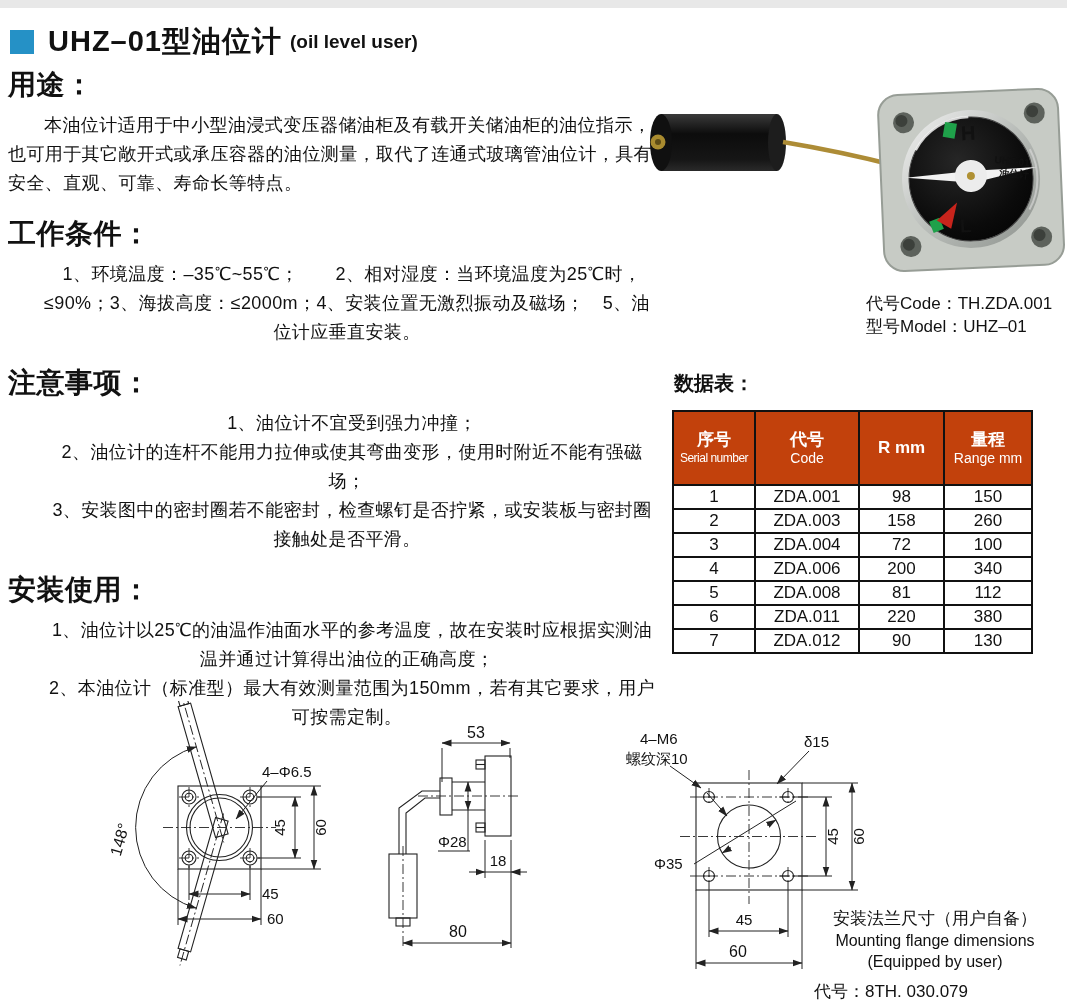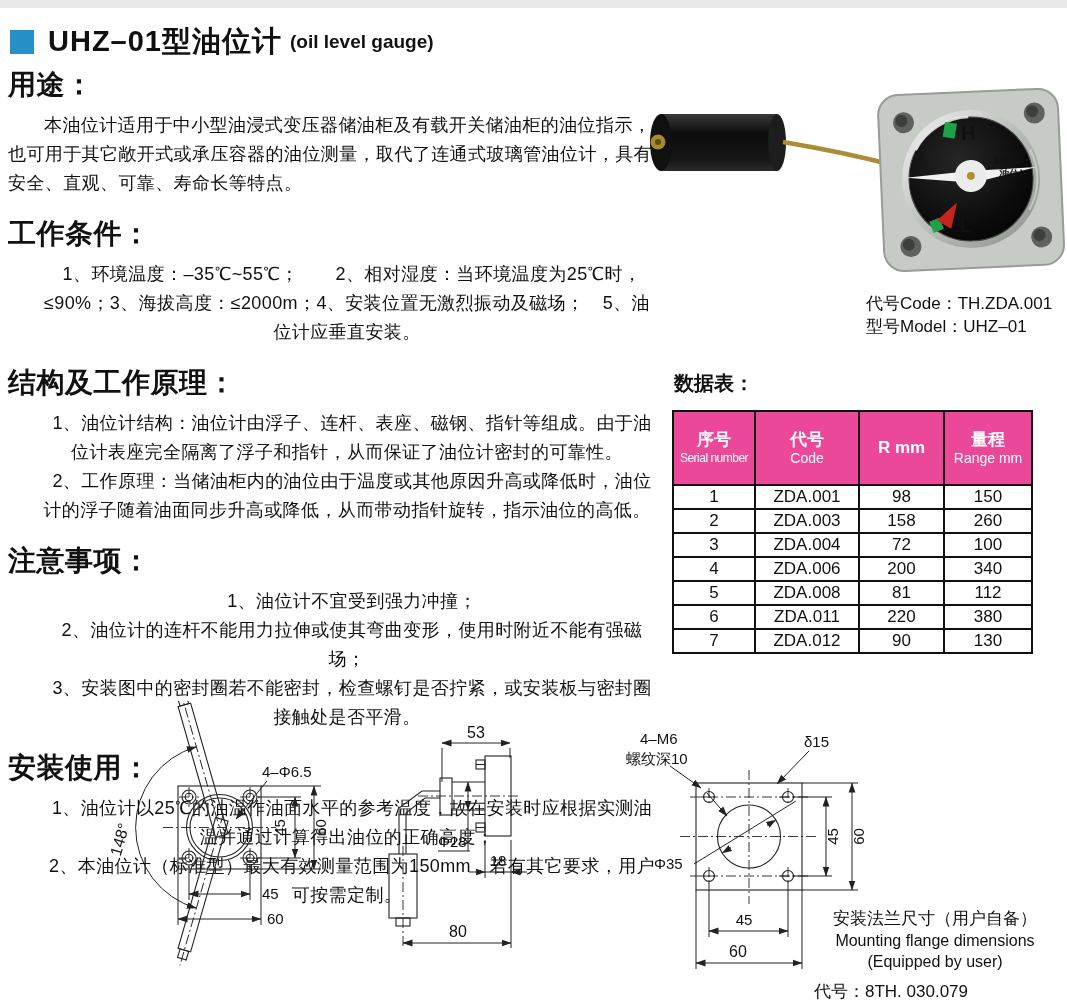--- a/index.html
+++ b/index.html
@@ -22,21 +22,21 @@
   .section p.item { margin-left:30px; text-indent:10px;text-align:center; }
 
   
   .photo { position:absolute; left:643px; top:64px; }
   .code-block { position:absolute; left:866px; top:284px; font-size:17px; line-height:23px; }
 
   
   .table-title { position:absolute; left:674px; top:362px; font-size:20px; font-weight:bold; }
   table.data { position:absolute; left:672px; top:402px; border-collapse:collapse; table-layout:fixed; }
   table.data th, table.data td { border:2px solid #111; text-align:center; vertical-align:middle; }
-  table.data th { background:#ec4899; color:#fff; height:54px; padding:18px 0; }
+  table.data th { background:#c2410c; color:#fff; height:54px; padding:18px 0; }
   .th-zh { font-size:17px; font-weight:bold; line-height:20px; }
   .th-en { font-size:14px; font-weight:normal; line-height:16px; }
   .th-en.cond { font-size:12px; letter-spacing:-0.5px; }
   table.data td { font-size:17px; height:24px; background:#fff; }
   .c0 { width:82px; } .c1 { width:104px; } .c2 { width:85px; } .c3 { width:88px; }
 
   
   .drawings { position:absolute; left:0; top:688px; width:1067px; height:318px; }
   .d1 { position:absolute; left:95px; top:5px; }
   .d2 { position:absolute; left:330px; top:0px; }
@@ -53,36 +53,31 @@
   svg text  { fill:#111; font-family:"Liberation Sans", sans-serif; }
 </style>
 </head>
 <body>
 
 <div class="page">
 
   <div class="title-row">
     <span class="bullet"></span>
     <span class="title-zh">UHZ–01型油位计</span>
-    <span class="title-en">(oil level gauge)</span>
+    <span class="title-en">(oil level user)</span>
   </div>
 
   <div class="left-col">
     <div class="section">
       <h2>用途：</h2>
       <p class="lead">本油位计适用于中小型油浸式变压器储油柜及有载开关储油柜的油位指示，也可用于其它敞开式或承压容器的油位测量，取代了连通式玻璃管油位计，具有安全、直观、可靠、寿命长等特点。</p>
     </div>
     <div class="section">
       <h2>工作条件：</h2>
       <p class="item">1、环境温度：–35℃~55℃；　　2、相对湿度：当环境温度为25℃时，≤90%；3、海拔高度：≤2000m；4、安装位置无激烈振动及磁场；　5、油位计应垂直安装。</p>
-    </div>
-    <div class="section">
-      <h2>结构及工作原理：</h2>
-      <p class="item">1、油位计结构：油位计由浮子、连杆、表座、磁钢、指针等组成。由于油位计表座完全隔离了浮子和指针，从而保证了油位计密封的可靠性。</p>
-      <p class="item">2、工作原理：当储油柜内的油位由于温度或其他原因升高或降低时，油位计的浮子随着油面同步升高或降低，从而带动指针旋转，指示油位的高低。</p>
     </div>
     <div class="section">
       <h2>注意事项：</h2>
       <p class="item">1、油位计不宜受到强力冲撞；</p>
       <p class="item">2、油位计的连杆不能用力拉伸或使其弯曲变形，使用时附近不能有强磁场；</p>
       <p class="item">3、安装图中的密封圈若不能密封，检查螺钉是否拧紧，或安装板与密封圈接触处是否平滑。</p>
     </div>
     <div class="section">
       <h2>安装使用：</h2>
       <p class="item">1、油位计以25℃的油温作油面水平的参考温度，故在安装时应根据实测油温并通过计算得出油位的正确高度；</p>

